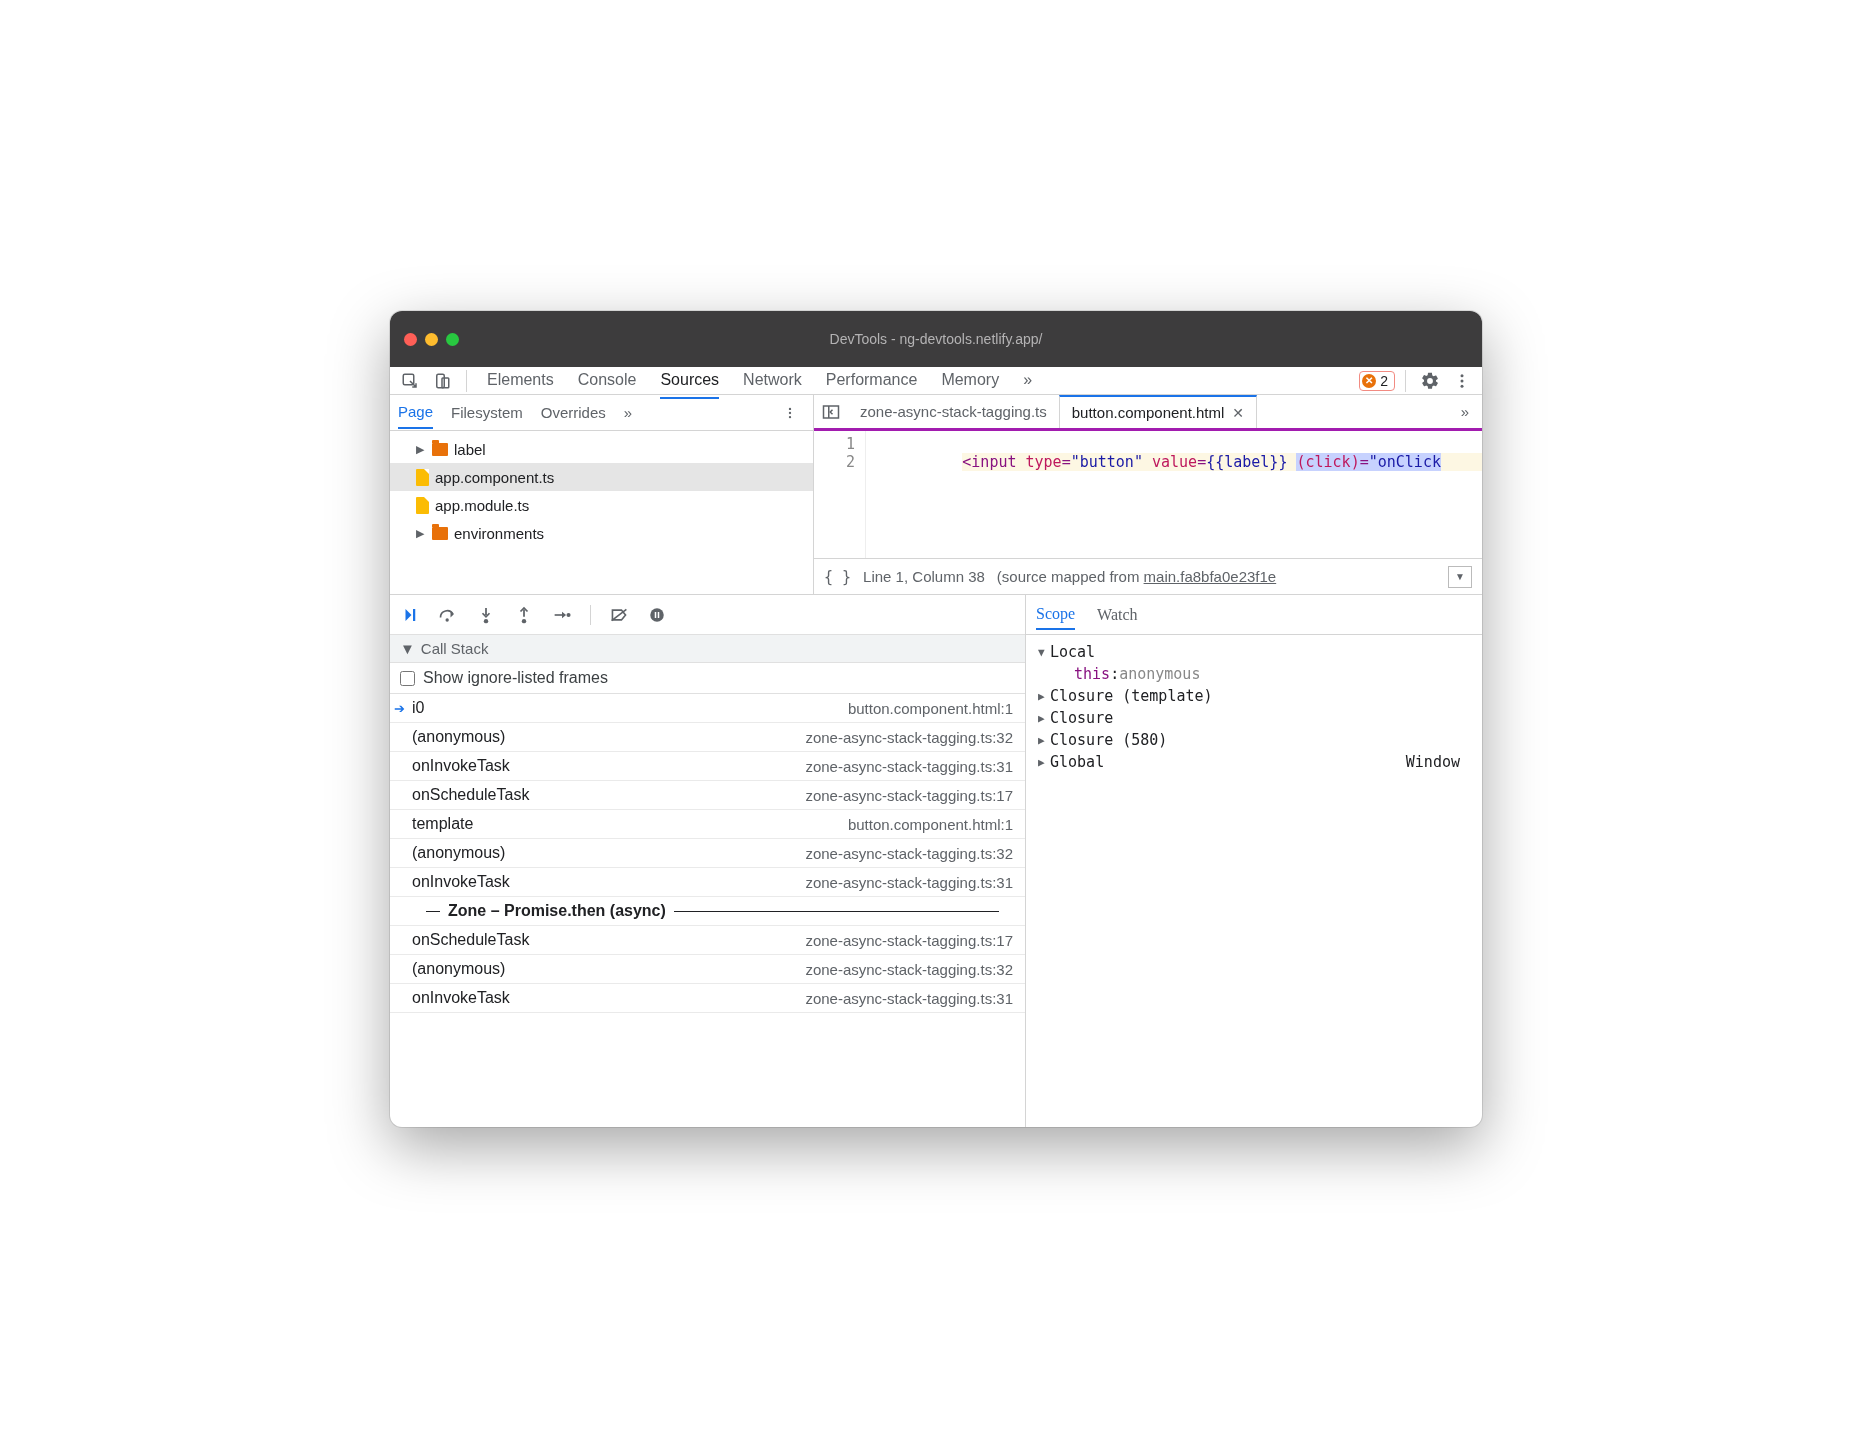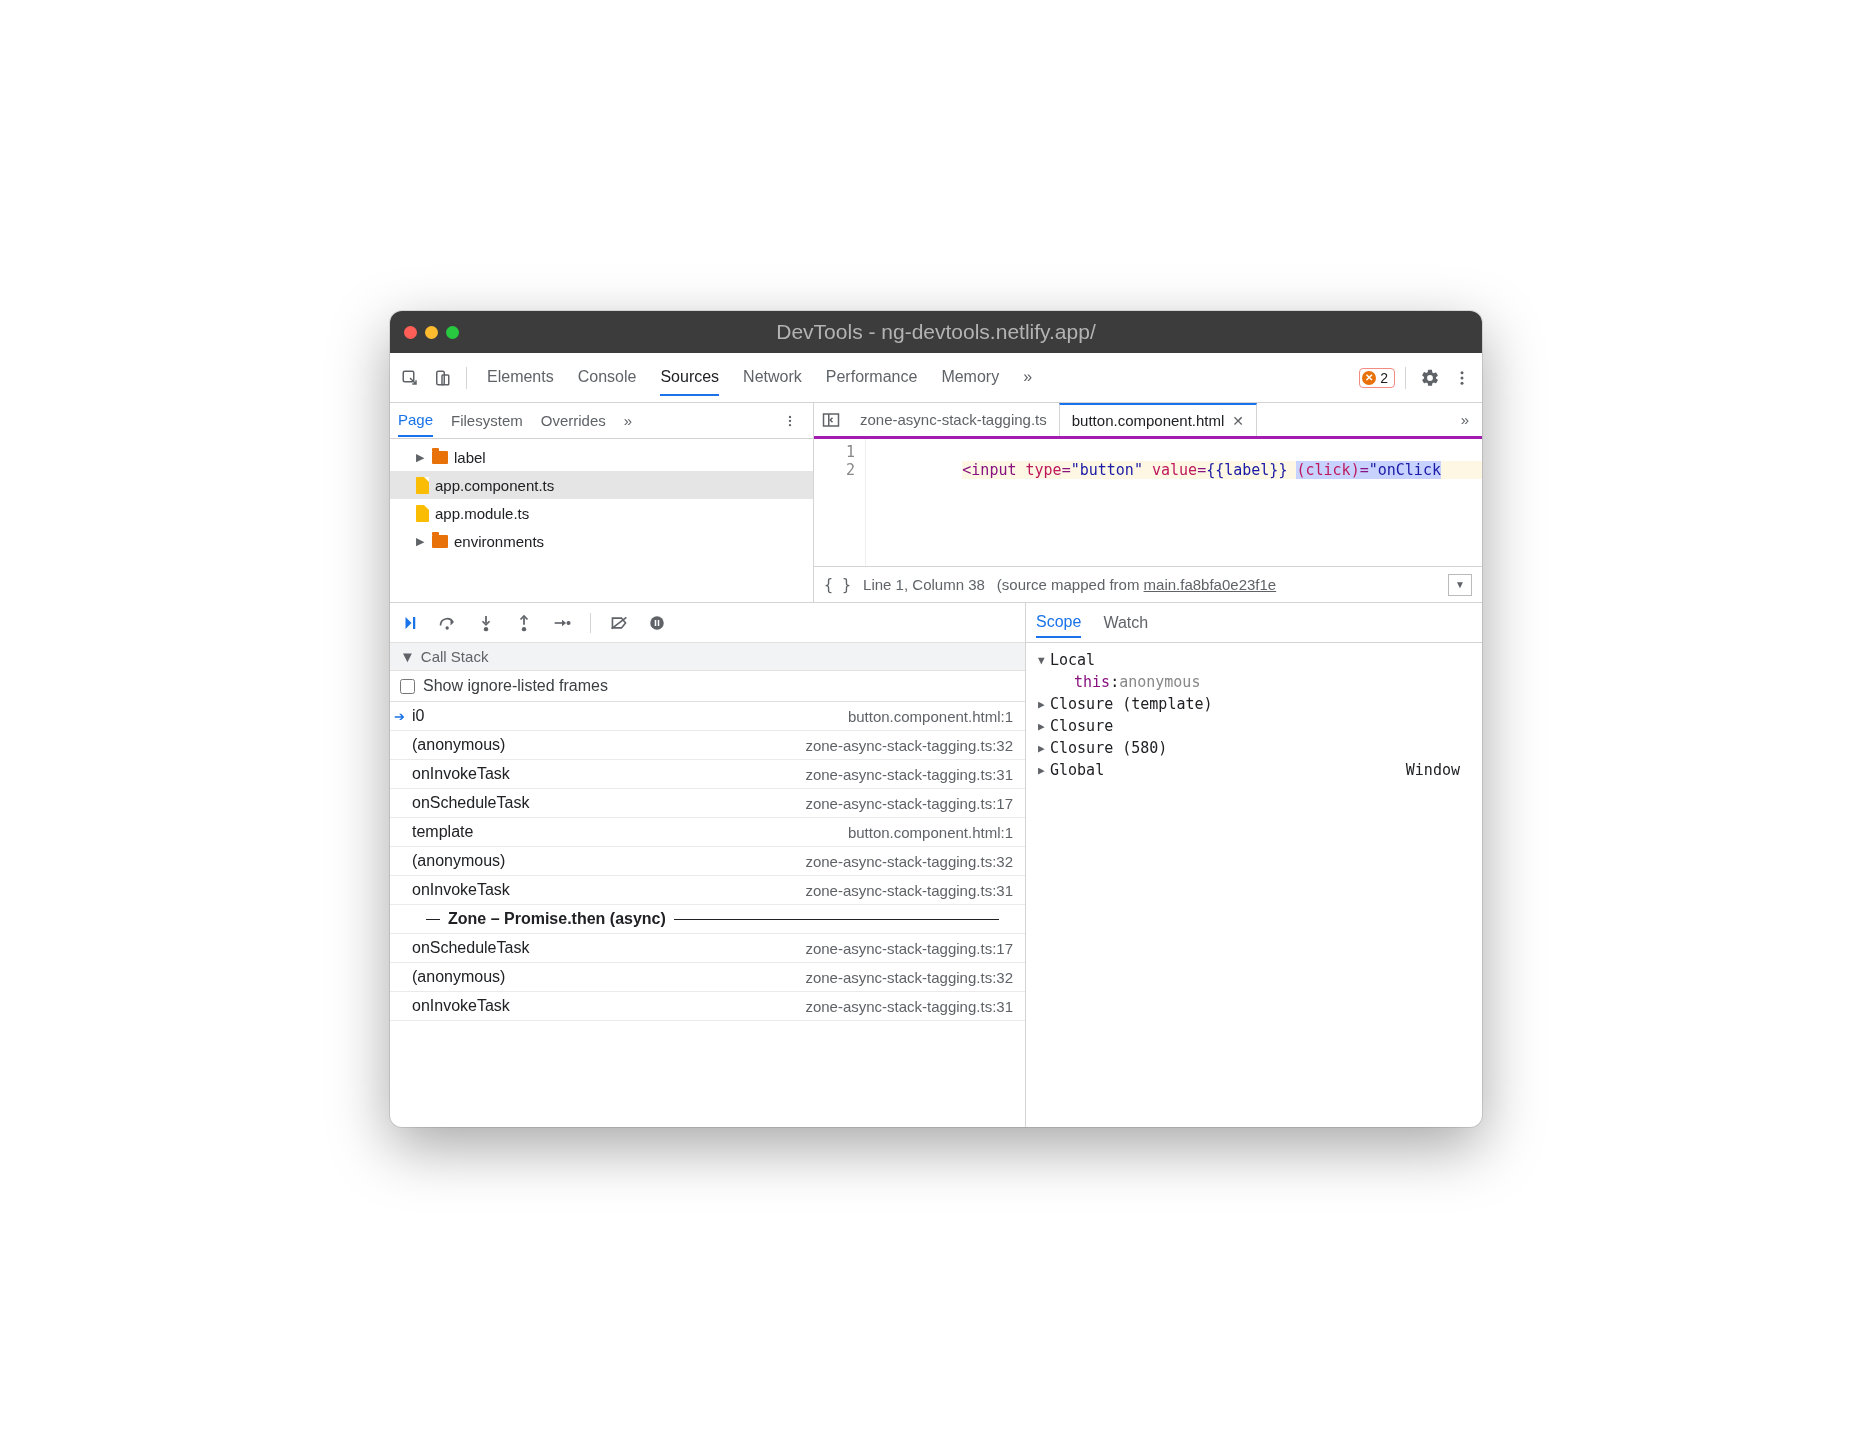--- a/index.html
+++ b/index.html
@@ -16,37 +16,37 @@
   height: 816px;
   border-radius: 12px;
   overflow: hidden;
   box-shadow: 0 20px 60px rgba(0,0,0,.35), 0 0 0 1px rgba(0,0,0,.1);
   display: flex;
   flex-direction: column;
   background: #fff;
 }
 .titlebar {
   background: #3d3c3d;
-  height: 42px;
+  height: 56px;
   display: flex;
   align-items: center;
   padding: 0 14px;
   color: #b4b3b4;
-  font-size: 21px;
+  font-size: 14px;
   position: relative;
 }
 .traffic { display: flex; gap: 8px; }
 .dot { width: 13px; height: 13px; border-radius: 50%; }
 .dot.red { background: #ff5f57; }
 .dot.yellow { background: #febc2e; }
 .dot.green { background: #28c840; }
 .title-text { position: absolute; left: 50%; transform: translateX(-50%); font-weight: 500; }
 
 .toolbar {
-  height: 50px;
+  height: 28px;
   border-bottom: 1px solid #d4d4d4;
   display: flex;
   align-items: center;
   padding: 0 6px;
   gap: 4px;
   color: #5f6368;
 }
 .tb-icon { width: 28px; height: 28px; display: flex; align-items: center; justify-content: center; cursor: pointer; }
 .tb-sep { width: 1px; height: 22px; background: #d4d4d4; margin: 0 6px; }
 .panel-tabs { display: flex; gap: 24px; flex: 1; font-size: 16px; padding-left: 10px; }
@@ -112,21 +112,21 @@
 .frame .loc { margin-left: auto; color: #5f6368; font-size: 15px; }
 .frame.current:before { content: "➔"; color: #1a73e8; position: absolute; left: 4px; font-size: 13px; }
 .frame.group { font-weight: 700; color: #202124; position: relative; }
 .frame.group:before, .frame.group:after { content: ""; flex: 0 0 14px; height: 1px; }
 .group-line-l, .group-line-r { height: 1px; background: #202124; }
 .group-line-l { width: 14px; margin-right: 8px; }
 .group-line-r { flex: 1; margin-left: 8px; }
 
 .scope-pane { flex: 1; display: flex; flex-direction: column; }
 .scope-tabs { display: flex; height: 40px; border-bottom: 1px solid #d4d4d4; align-items: center; padding: 0 10px; gap: 22px; font-size: 16px; color: #5f6368; }
-.scope-tab { padding: 5px 0; cursor: pointer; }
+.scope-tab { padding: 5px 0; cursor: pointer; font-family: Liberation Serif, serif; }
 .scope-tab.active { color: #1a73e8; border-bottom: 2px solid #1a73e8; }
 .scope-body { flex: 1; padding: 6px 4px; font-family: Menlo, monospace; font-size: 15px; color: #202124; }
 .srow { display: flex; align-items: center; padding: 2px 8px; }
 .srow .tri2 { width: 12px; font-size: 11px; color: #5f6368; }
 .srow.indent { padding-left: 32px; }
 .kw { color: #881280; }
 .dim { color: #888; }
 .rlabel { margin-left: auto; padding-right: 10px; }
 
 svg { display: block; }

